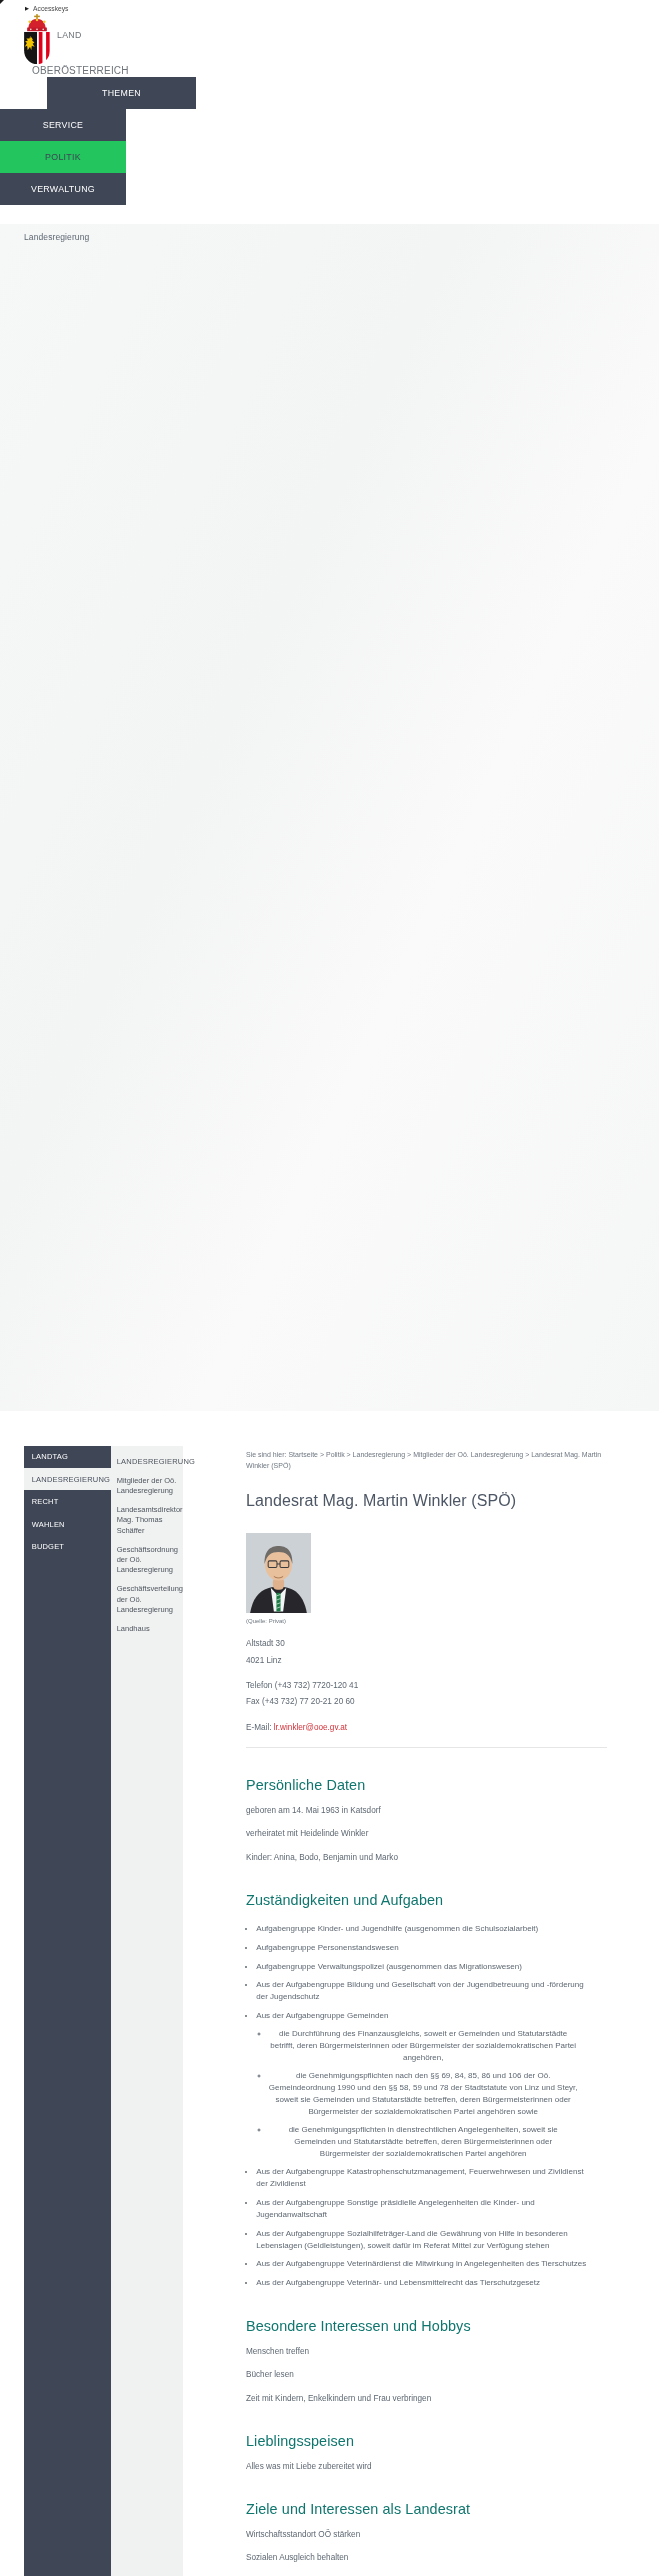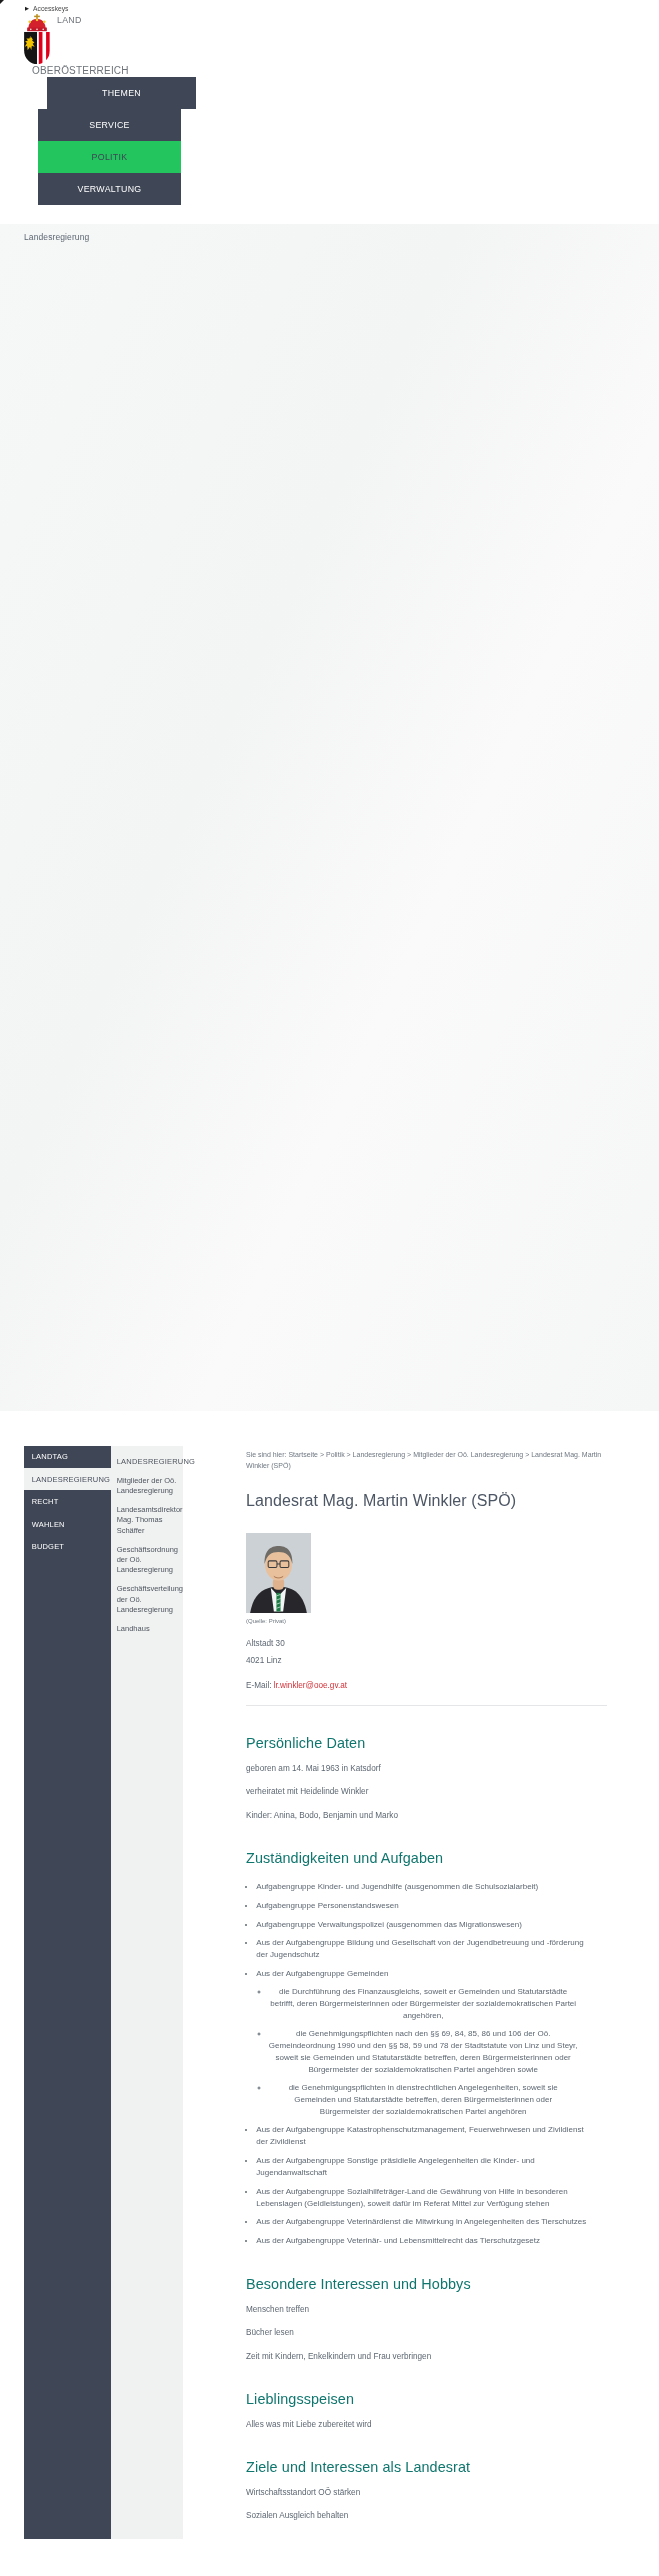--- a/index.html
+++ b/index.html
@@ -4,25 +4,25 @@
 <style>
   html,body{margin:0;padding:0;background:#fff;}
   body{width:659px;font-family:"Liberation Sans","DejaVu Sans",sans-serif;color:#5d6772;-webkit-font-smoothing:antialiased;}
   .corner-mark{position:absolute;top:0;left:0;width:0;height:0;border-top:4.6px solid #1c1c1c;border-right:4.6px solid transparent;}
   
   .accesskeys{display:block;padding:4.6px 0 0 25px;font-size:6.7px;color:#4a4a4a;text-decoration:none;cursor:pointer;}
   .accesskeys .tri{font-size:5.2px;color:#1f1f1f;margin-right:4.1px;vertical-align:0.5px;}
   
   .logo-block{position:relative;height:63px;margin-top:2.6px;cursor:pointer;}
   .logo-block svg{position:absolute;left:23px;top:0;}
-  .logo-land{position:absolute;left:57px;top:1px;font-size:8.8px;letter-spacing:0.3px;color:#6d7379;}
+  .logo-land{position:absolute;left:57px;top:16px;font-size:8.8px;letter-spacing:0.3px;color:#6d7379;}
   .logo-ooe{position:absolute;left:32px;top:51px;font-size:10px;letter-spacing:0.2px;color:#6d7379;}
   
   .nav-stack{margin-top:0;}
-  .nav-item{margin-left:38px;width:143px;height:32px;line-height:32px;text-align:center;
+  .nav-item{width:126px;height:32px;line-height:32px;text-align:center;
     background:#3f4655;color:#fff;font-size:8.8px;letter-spacing:0.3px;cursor:pointer;}
   .nav-item.first{margin-left:47px;width:149px;}
   .nav-item.active{background:#22c55e;color:#3f4655;}
   
   .hero{margin-top:18.5px;height:1187px;
     background:linear-gradient(115deg,#f6f7f7 0%,#f3f4f4 38%,#fafafa 62%,#f5f6f6 100%);
     padding:8.8px 0 0 24px;box-sizing:border-box;}
   .hero-title{font-size:8.5px;color:#5d6772;letter-spacing:0.1px;}
   
   .content{display:flex;align-items:stretch;margin:35px 0 0 24px;width:615px;}
@@ -144,20 +144,24 @@
         <path d="M54,84 C59,88 67,88 72,84" stroke="#a0704c" stroke-width="1.8" fill="none"></path>
       </svg>
       <figcaption class="photo-caption">(Quelle: Privat)</figcaption>
     </figure>
 
     <div class="addr">
       <p>Altstadt 30</p>
       <p>4021 Linz</p>
     </div>
 
+    <div class="tels">
+      <p>Telefon (+43 732) 7720-120 41</p>
+      <p>Fax (+43 732) 77 20-21 20 60</p>
+    </div>
 
     <div class="email-row">
       <span>E-Mail: </span><a class="email-link">lr.winkler@ooe.gv.at</a>
     </div>
 
     <hr class="divider">
 
     <h2>Persönliche Daten</h2>
     <div class="pgroup">
       <p>geboren am 14. Mai 1963 in Katsdorf</p>

